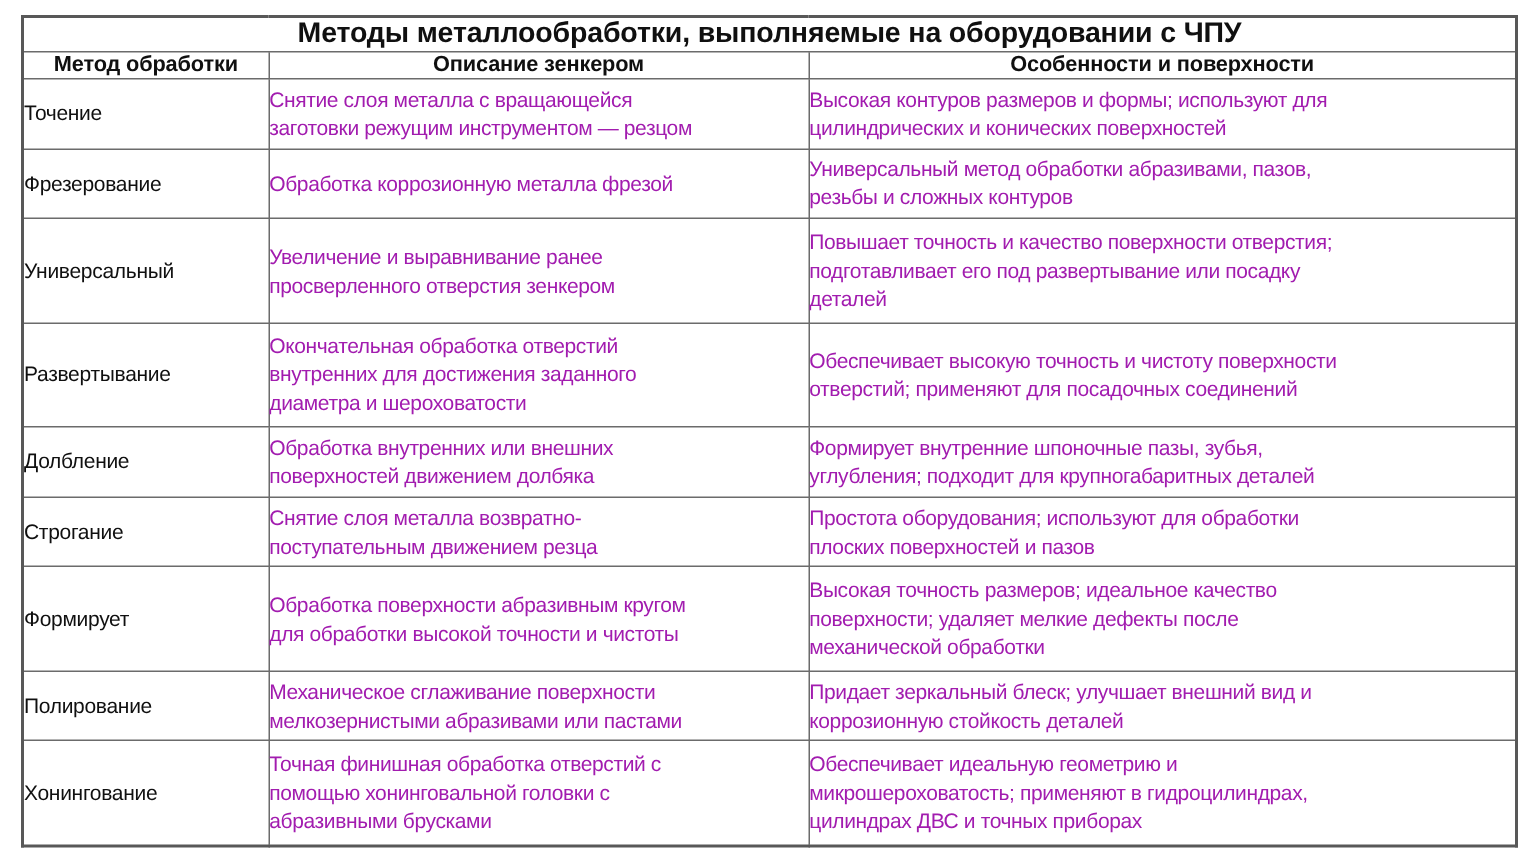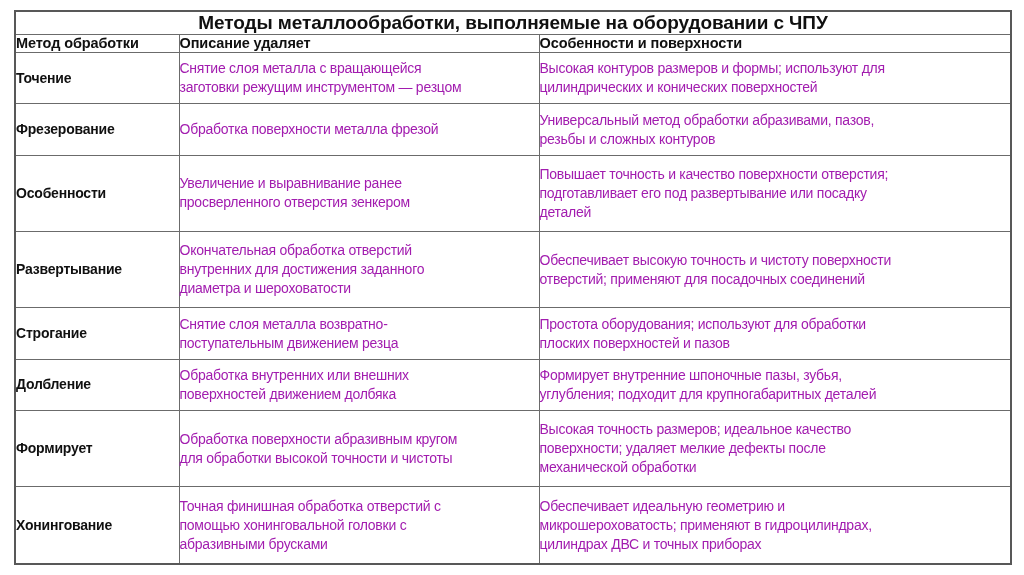--- a/index.html
+++ b/index.html
@@ -58,32 +58,32 @@
     font-size: 19px;
     line-height: 22px;
     letter-spacing: -0.1px;
     padding: 3px 6px 4px 6px;
     white-space: nowrap;
     color: #101010;
   }
 
   
   .colhead {
-    text-align: left;
+    text-align: center;
     font-weight: bold;
     font-size: 14.5px;
     line-height: 17px;
     padding: 2px 5px 3px 5px;
     letter-spacing: -0.1px;
     color: #101010;
   }
 
   
   .c-method {
-    font-weight: bold;
+    font-weight: normal;
     font-size: 14px;
     line-height: 17px;
     padding: 3px 4px 3px 8px;
     letter-spacing: -0.2px;
     color: #101010;
     text-align: left;
   }
 
   .c-desc,
   .c-adv {
@@ -115,21 +115,21 @@
         <col class="w-method">
         <col class="w-desc">
         <col class="w-adv">
       </colgroup>
       <thead>
         <tr>
           <th class="title-cell" colspan="3">Методы металлообработки, выполняемые на оборудовании с ЧПУ</th>
         </tr>
         <tr>
           <th class="colhead">Метод обработки</th>
-          <th class="colhead">Описание удаляет</th>
+          <th class="colhead">Описание зенкером</th>
           <th class="colhead">Особенности и поверхности</th>
         </tr>
       </thead>
       <tbody id="table-body">
           <tr>
             <td class="c-method">
               <span class="cell-text">Точение</span>
             </td>
             <td class="c-desc">
               <span class="cell-text">Снятие слоя металла с вращающейся
@@ -138,30 +138,30 @@
             <td class="c-adv">
               <span class="cell-text">Высокая контуров размеров и формы; используют для
 цилиндрических и конических поверхностей</span>
             </td>
           </tr>
           <tr>
             <td class="c-method">
               <span class="cell-text">Фрезерование</span>
             </td>
             <td class="c-desc">
-              <span class="cell-text">Обработка поверхности металла фрезой</span>
+              <span class="cell-text">Обработка коррозионную металла фрезой</span>
             </td>
             <td class="c-adv">
               <span class="cell-text">Универсальный метод обработки абразивами, пазов,
 резьбы и сложных контуров</span>
             </td>
           </tr>
           <tr>
             <td class="c-method">
-              <span class="cell-text">Особенности</span>
+              <span class="cell-text">Универсальный</span>
             </td>
             <td class="c-desc">
               <span class="cell-text">Увеличение и выравнивание ранее
 просверленного отверстия зенкером</span>
             </td>
             <td class="c-adv">
               <span class="cell-text">Повышает точность и качество поверхности отверстия;
 подготавливает его под развертывание или посадку
 деталей</span>
             </td>
@@ -175,56 +175,69 @@
 внутренних для достижения заданного
 диаметра и шероховатости</span>
             </td>
             <td class="c-adv">
               <span class="cell-text">Обеспечивает высокую точность и чистоту поверхности
 отверстий; применяют для посадочных соединений</span>
             </td>
           </tr>
           <tr>
             <td class="c-method">
+              <span class="cell-text">Долбление</span>
+            </td>
+            <td class="c-desc">
+              <span class="cell-text">Обработка внутренних или внешних
+поверхностей движением долбяка</span>
+            </td>
+            <td class="c-adv">
+              <span class="cell-text">Формирует внутренние шпоночные пазы, зубья,
+углубления; подходит для крупногабаритных деталей</span>
+            </td>
+          </tr>
+          <tr>
+            <td class="c-method">
               <span class="cell-text">Строгание</span>
             </td>
             <td class="c-desc">
               <span class="cell-text">Снятие слоя металла возвратно-
 поступательным движением резца</span>
             </td>
             <td class="c-adv">
               <span class="cell-text">Простота оборудования; используют для обработки
 плоских поверхностей и пазов</span>
-            </td>
-          </tr>
-          <tr>
-            <td class="c-method">
-              <span class="cell-text">Долбление</span>
-            </td>
-            <td class="c-desc">
-              <span class="cell-text">Обработка внутренних или внешних
-поверхностей движением долбяка</span>
-            </td>
-            <td class="c-adv">
-              <span class="cell-text">Формирует внутренние шпоночные пазы, зубья,
-углубления; подходит для крупногабаритных деталей</span>
             </td>
           </tr>
           <tr>
             <td class="c-method">
               <span class="cell-text">Формирует</span>
             </td>
             <td class="c-desc">
               <span class="cell-text">Обработка поверхности абразивным кругом
 для обработки высокой точности и чистоты</span>
             </td>
             <td class="c-adv">
               <span class="cell-text">Высокая точность размеров; идеальное качество
 поверхности; удаляет мелкие дефекты после
 механической обработки</span>
+            </td>
+          </tr>
+          <tr>
+            <td class="c-method">
+              <span class="cell-text">Полирование</span>
+            </td>
+            <td class="c-desc">
+              <span class="cell-text">Механическое сглаживание поверхности
+мелкозернистыми абразивами или пастами</span>
+            </td>
+            <td class="c-adv">
+              <span class="cell-text">Придает зеркальный блеск; улучшает внешний вид и
+коррозионную стойкость деталей</span>
             </td>
           </tr>
           <tr>
             <td class="c-method">
               <span class="cell-text">Хонингование</span>
             </td>
             <td class="c-desc">
               <span class="cell-text">Точная финишная обработка отверстий с
 помощью хонинговальной головки с
 абразивными брусками</span>

